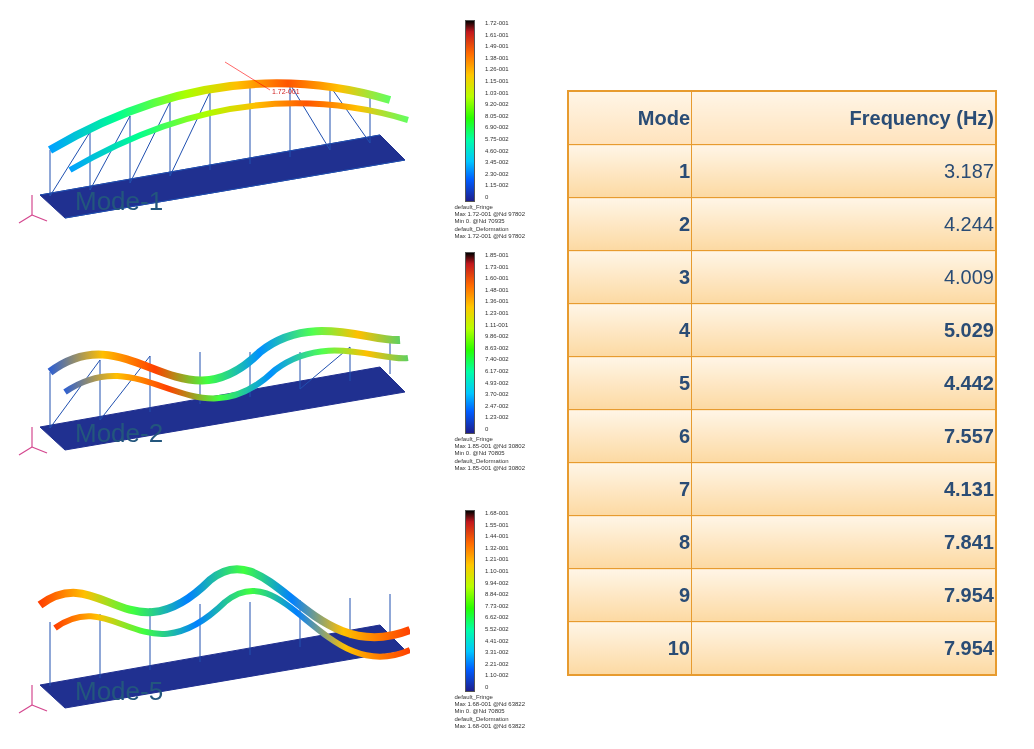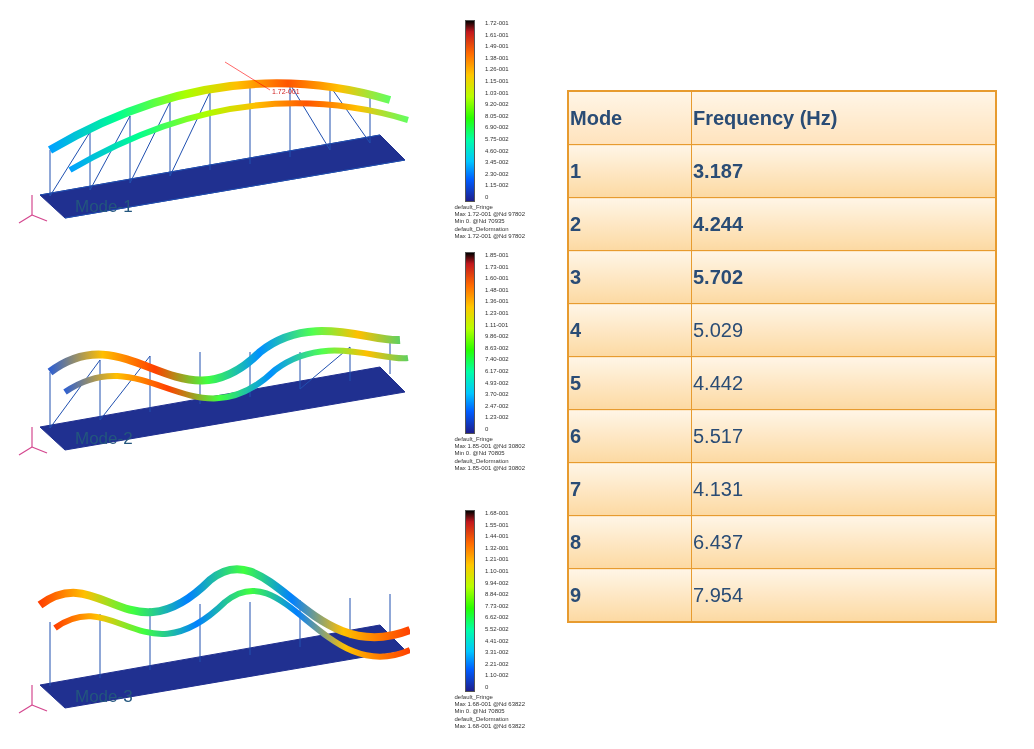--- a/index.html
+++ b/index.html
@@ -35,21 +35,21 @@
     width: 530px;
     height: 245px;
   }
   .mode-fig.m1 { top: 0px; }
   .mode-fig.m2 { top: 232px; }
   .mode-fig.m3 { top: 490px; }
   .mode-label {
     position: absolute;
     left: 75px;
     bottom: 28px;
-    font-size: 17px;
+    font-size: 26px;
     color: #23567d;
   }
   .triad {
     position: absolute;
     left: 15px;
     bottom: 20px;
     width: 34px;
     height: 34px;
   }
   .model-box {
@@ -111,39 +111,39 @@
     text-align: left;
   }
   
   .freq-table {
     border: 2px solid #e79b2f;
     border-collapse: collapse;
     width: 430px;
   }
   .freq-table th, .freq-table td {
     border: 1.5px solid #e79b2f;
-    text-align: left;
+    text-align: right;
     font-size: 20px;
     color: #2a4c75;
     height: 50px;
   }
   .freq-table th {
     background: linear-gradient(#fff5e6, #ffe3bd);
     font-weight: bold;
   }
   .freq-table td.mode-col {
     background: linear-gradient(#fff5e6, #fcd9a2);
     font-weight: bold;
     width: 120px;
   }
   .freq-table td.freq-col {
     background: linear-gradient(#fff5e6, #fcd9a2);
-    font-weight: normal;
-  }
-  .freq-table tr.bold-row .freq-col { font-weight: bold; }
+    font-weight: bold;
+  }
+  .freq-table tr.bold-row .freq-col { font-weight: normal; }
 </style>
 </head>
 <body>
 
 <div class="page">
 
   <div class="left-col">
 
     <div class="mode-fig m1">
       <div class="model-box">
@@ -341,21 +341,21 @@
           <span>0</span>
         </div>
       <div class="legend-caption">default_Fringe<br>Max 1.68-001 @Nd 63822<br>Min 0. @Nd 70805<br>default_Deformation<br>Max 1.68-001 @Nd 63822</div>
       <span class="triad">
         <svg viewBox="0 0 34 34" width="34" height="34">
           <line x1="17" y1="24" x2="17" y2="4" stroke="#d4488f" stroke-width="1.2"></line>
           <line x1="17" y1="24" x2="4" y2="32" stroke="#d4488f" stroke-width="1.2"></line>
           <line x1="17" y1="24" x2="32" y2="30" stroke="#d4488f" stroke-width="1.2"></line>
         </svg>
       </span>
-      <div class="mode-label">Mode-3</div>
+      <div class="mode-label">Mode-5</div>
     </div>
 
   </div>
 
   <div class="right-col">
     <table class="freq-table">
       <thead>
         <tr>
           <th>Mode</th>
           <th>Frequency (Hz)</th>
@@ -365,43 +365,47 @@
           <tr class="bold-row">
             <td class="mode-col">1</td>
             <td class="freq-col">3.187</td>
           </tr>
           <tr class="bold-row">
             <td class="mode-col">2</td>
             <td class="freq-col">4.244</td>
           </tr>
           <tr class="bold-row">
             <td class="mode-col">3</td>
-            <td class="freq-col">5.702</td>
+            <td class="freq-col">4.009</td>
           </tr>
           <tr>
             <td class="mode-col">4</td>
             <td class="freq-col">5.029</td>
           </tr>
           <tr>
             <td class="mode-col">5</td>
             <td class="freq-col">4.442</td>
           </tr>
           <tr>
             <td class="mode-col">6</td>
-            <td class="freq-col">5.517</td>
+            <td class="freq-col">7.557</td>
           </tr>
           <tr>
             <td class="mode-col">7</td>
             <td class="freq-col">4.131</td>
           </tr>
           <tr>
             <td class="mode-col">8</td>
-            <td class="freq-col">6.437</td>
+            <td class="freq-col">7.841</td>
           </tr>
           <tr>
             <td class="mode-col">9</td>
+            <td class="freq-col">7.954</td>
+          </tr>
+          <tr>
+            <td class="mode-col">10</td>
             <td class="freq-col">7.954</td>
           </tr>
         </tbody>
     </table>
   </div>
 
 </div>
 
 </body></html>

